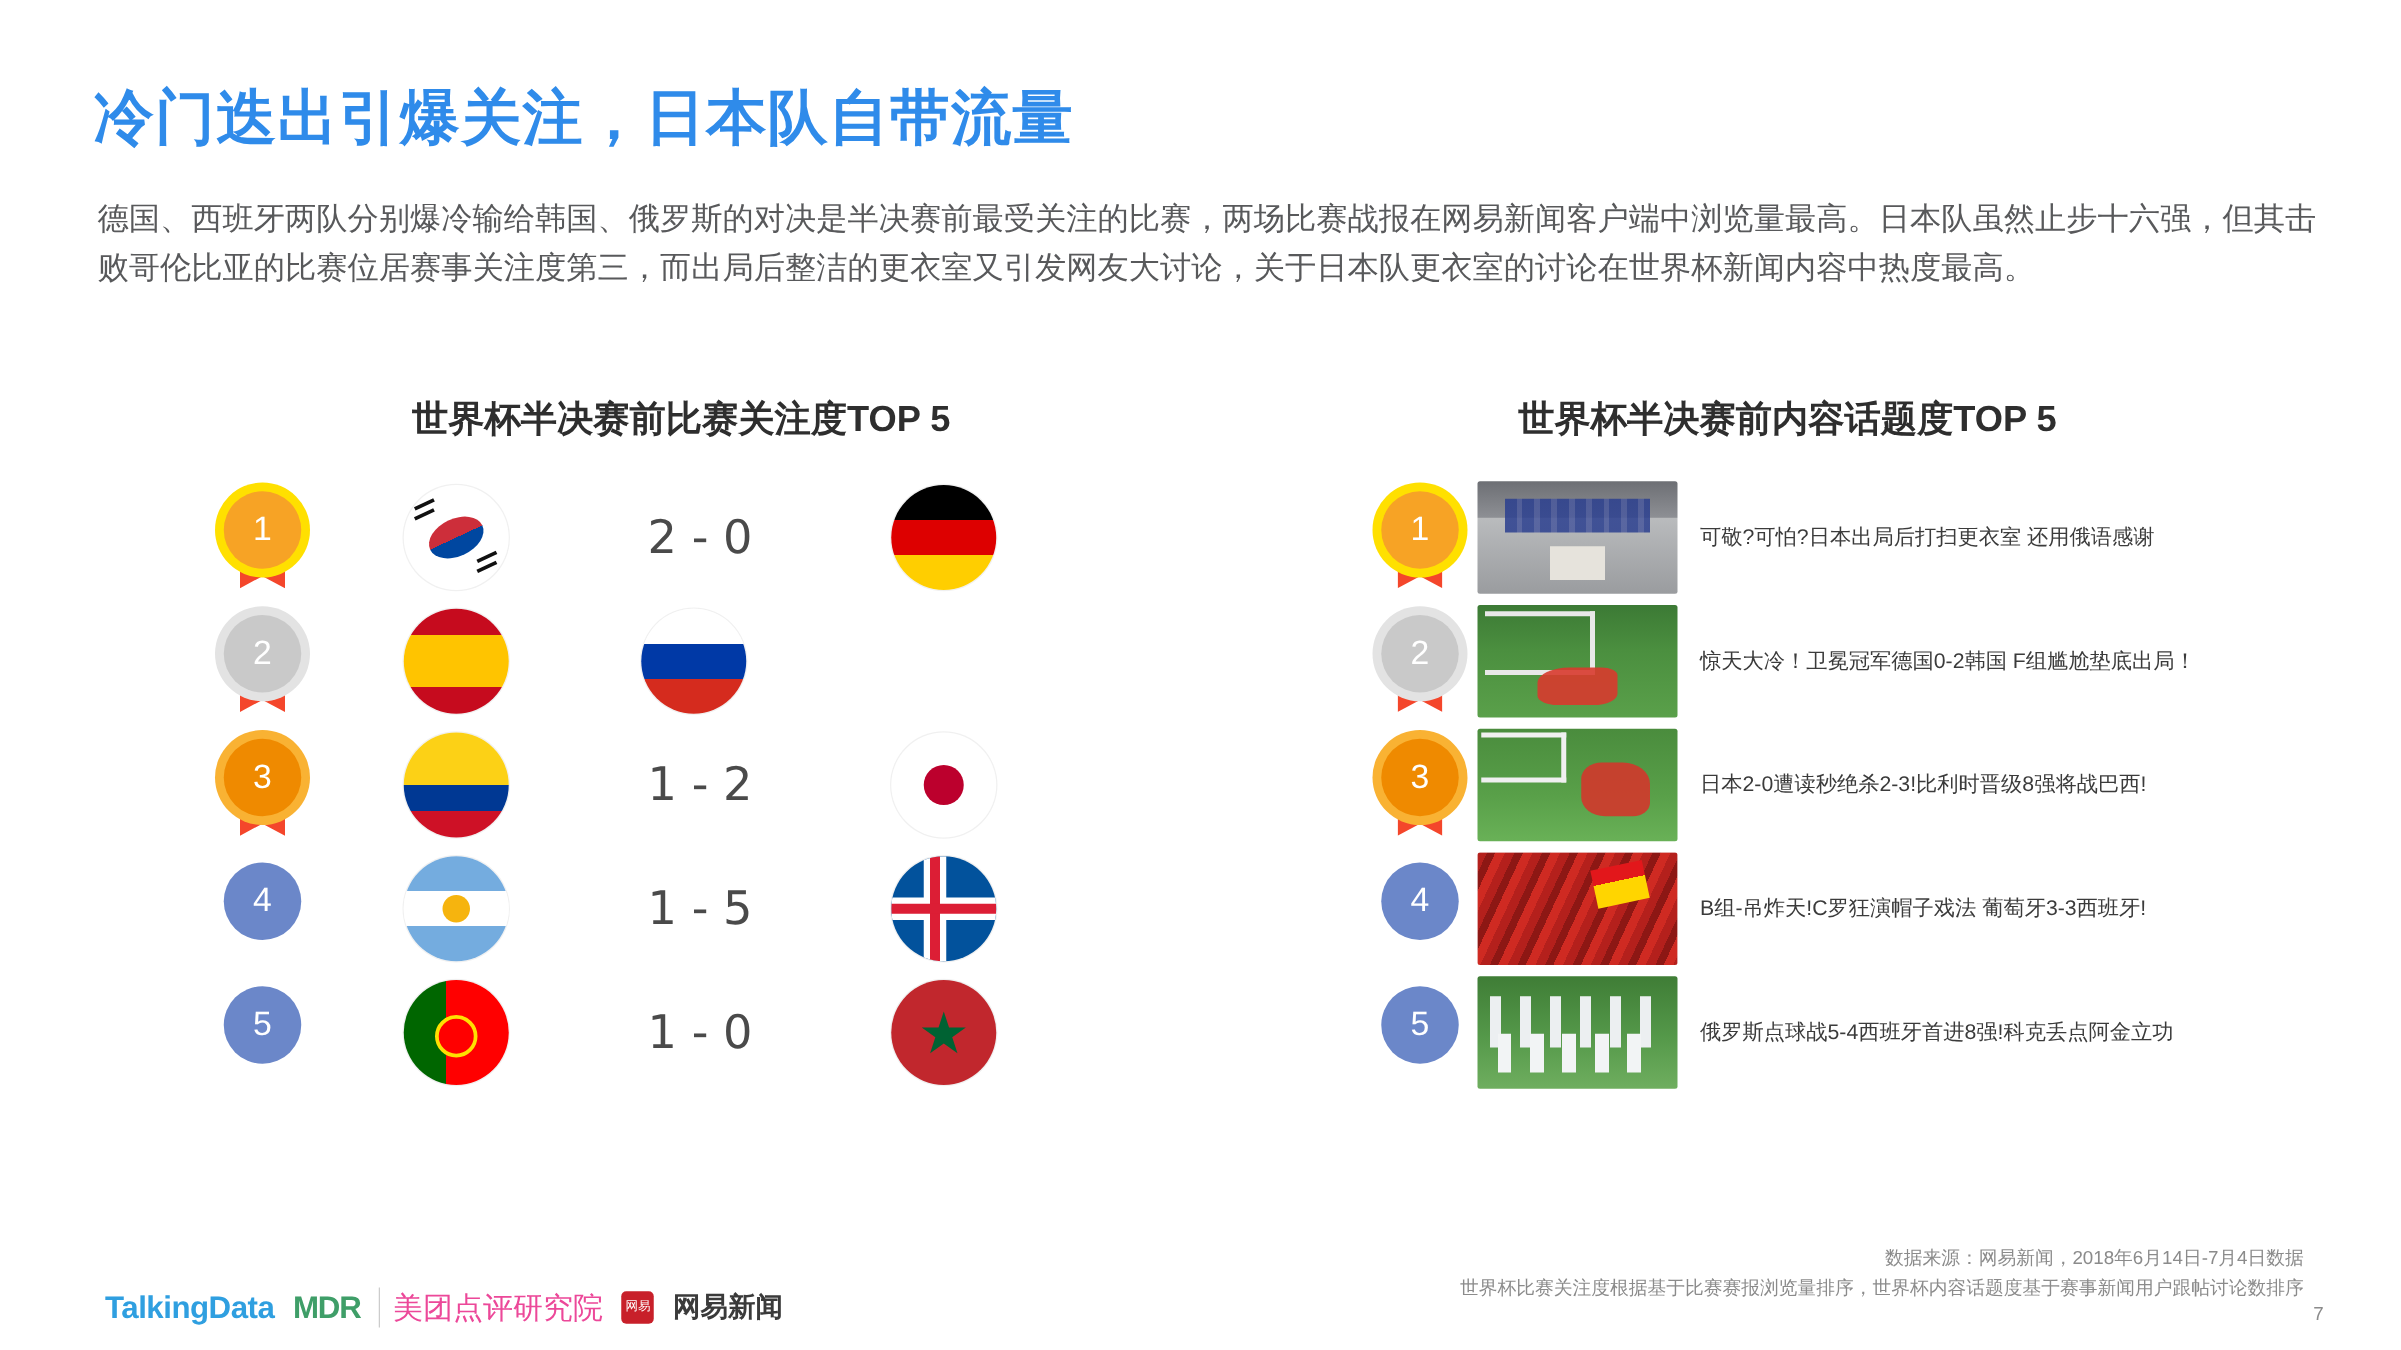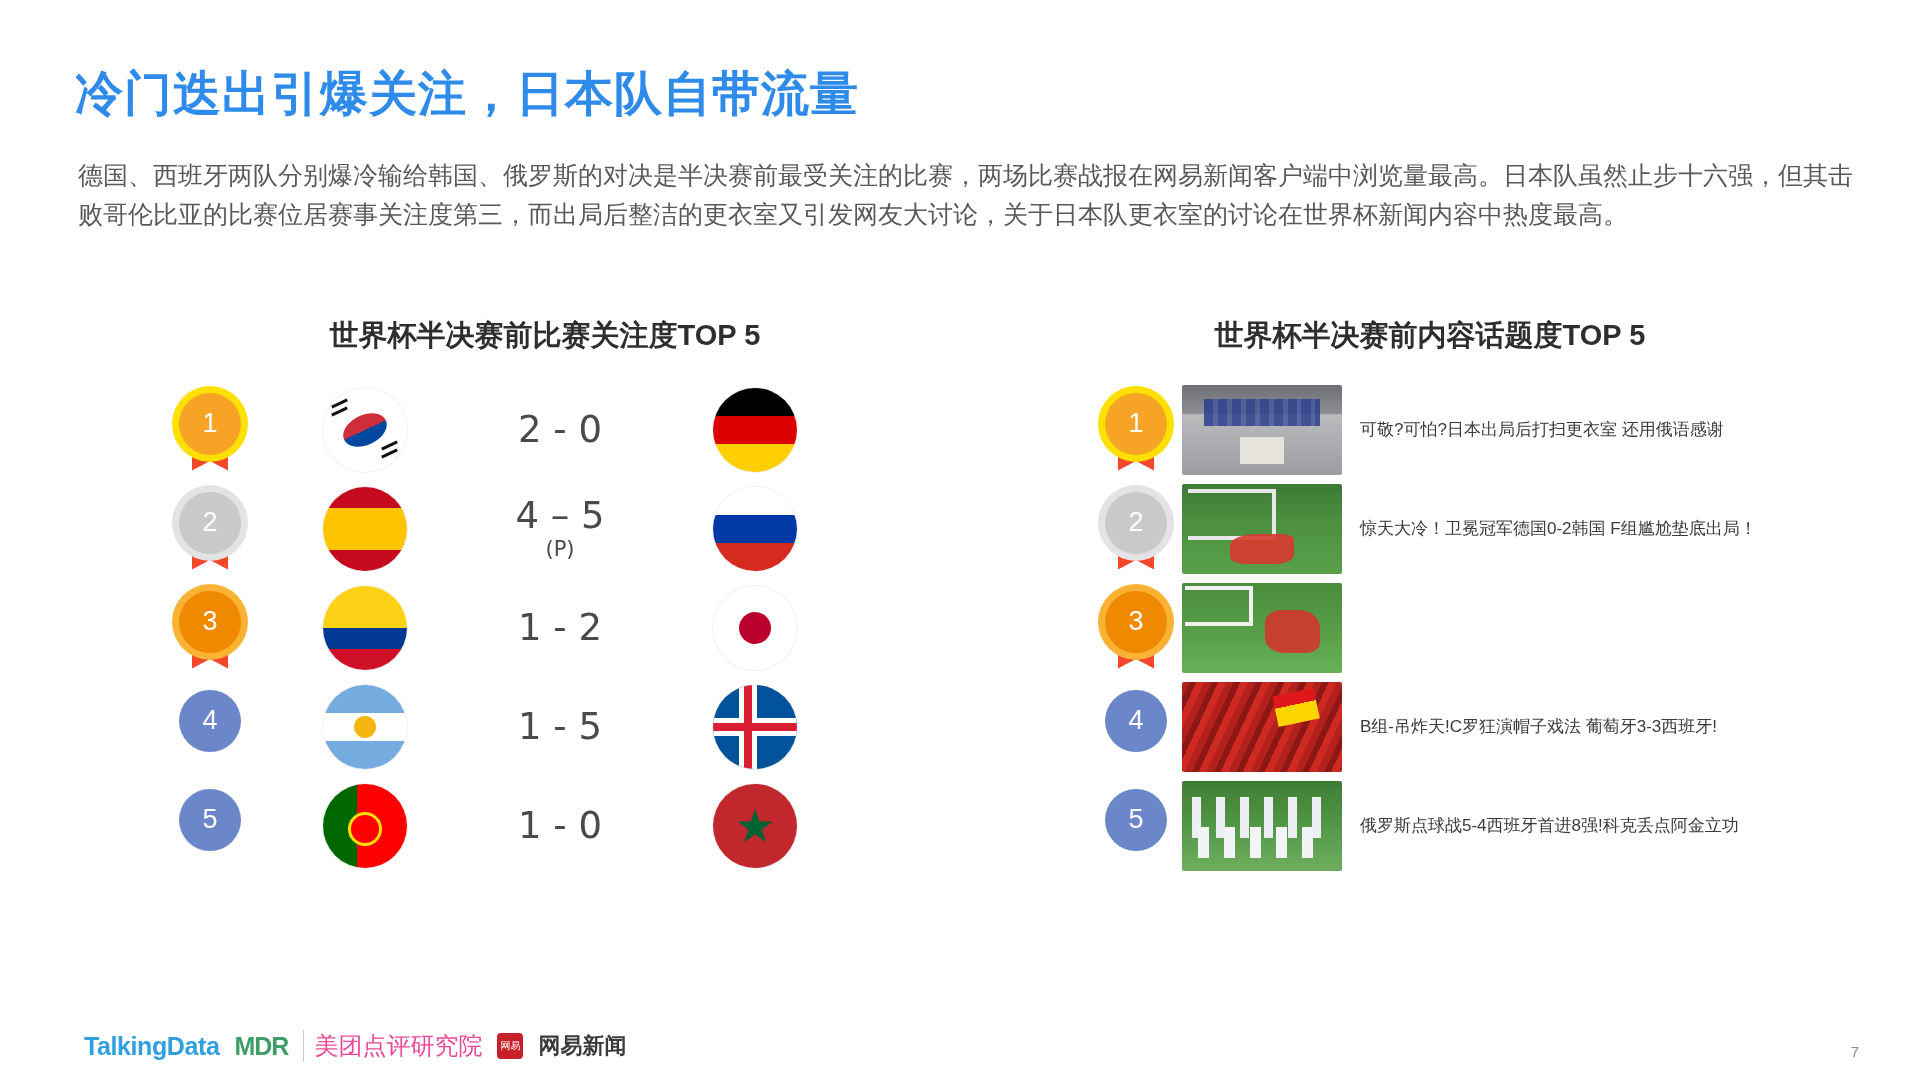--- a/index.html
+++ b/index.html
@@ -196,24 +196,20 @@
     <div class="match-row">
       <div class="medal-cell">
         <div class="medal silver">
           <div class="disc">2</div>
           <div class="ribbon"></div>
         </div>
       </div>
       <div class="flag-cell">
         <div class="flag f-es"></div>
       </div>
-      <div class="score-cell">
-        <span>4 – 5</span>
-        <span class="pen">(P)</span>
-      </div>
       <div class="flag-cell">
         <div class="flag f-ru"></div>
       </div>
     </div>
 
     <div class="match-row">
       <div class="medal-cell">
         <div class="medal bronze">
           <div class="disc">3</div>
           <div class="ribbon"></div>
@@ -298,20 +294,21 @@
     </div>
 
     <div class="news-row">
       <div class="medal-cell">
         <div class="medal bronze">
           <div class="disc">3</div>
           <div class="ribbon"></div>
         </div>
       </div>
       <div class="thumb th-pitch2"></div>
+      <div class="news-text">日本2-0遭读秒绝杀2-3!比利时晋级8强将战巴西!</div>
     </div>
 
     <div class="news-row">
       <div class="medal-cell">
         <div class="medal plain">
           <div class="disc">4</div>
 
         </div>
       </div>
       <div class="thumb th-crowd"></div>
@@ -324,20 +321,24 @@
           <div class="disc">5</div>
 
         </div>
       </div>
       <div class="thumb th-celebrate"></div>
       <div class="news-text">俄罗斯点球战5-4西班牙首进8强!科克丢点阿金立功</div>
     </div>
 
   </div>
 
+  <div class="source">
+    <div>数据来源：网易新闻，2018年6月14日-7月4日数据</div>
+    <div>世界杯比赛关注度根据基于比赛赛报浏览量排序，世界杯内容话题度基于赛事新闻用户跟帖讨论数排序</div>
+  </div>
   <div class="page-no">7</div>
 
   <div class="logos">
     <span class="logo-td">TalkingData</span>
     <span class="logo-mdr">MDR</span>
     <span class="logo-mtdp">美团点评研究院</span>
     <span class="logo-wy-badge">网易</span>
     <span class="logo-wy">网易新闻</span>
   </div>
 

